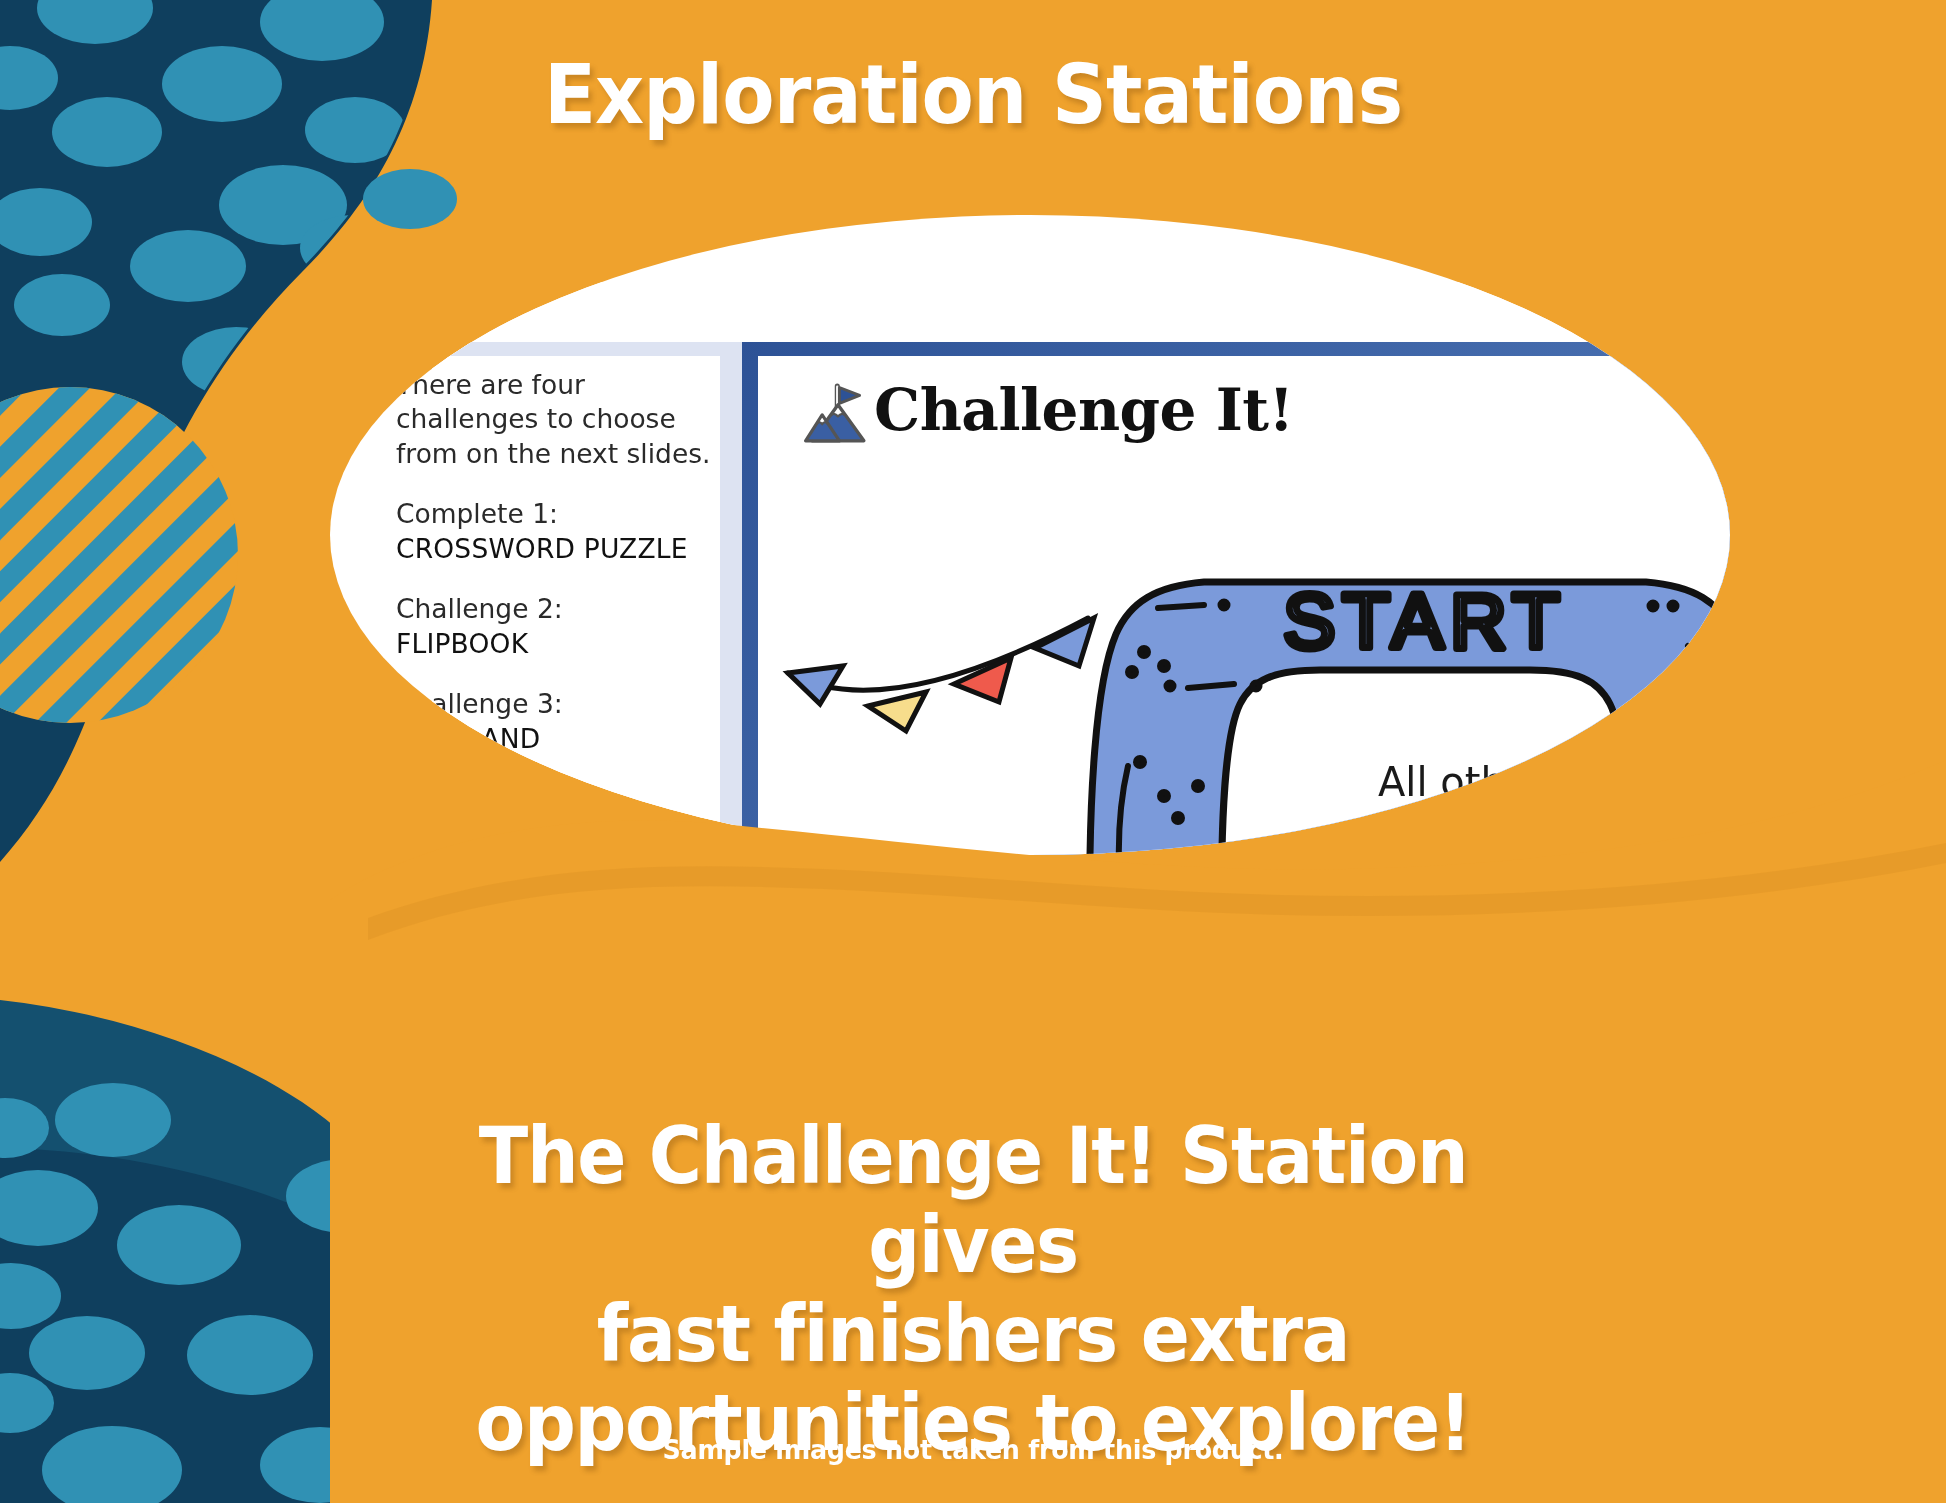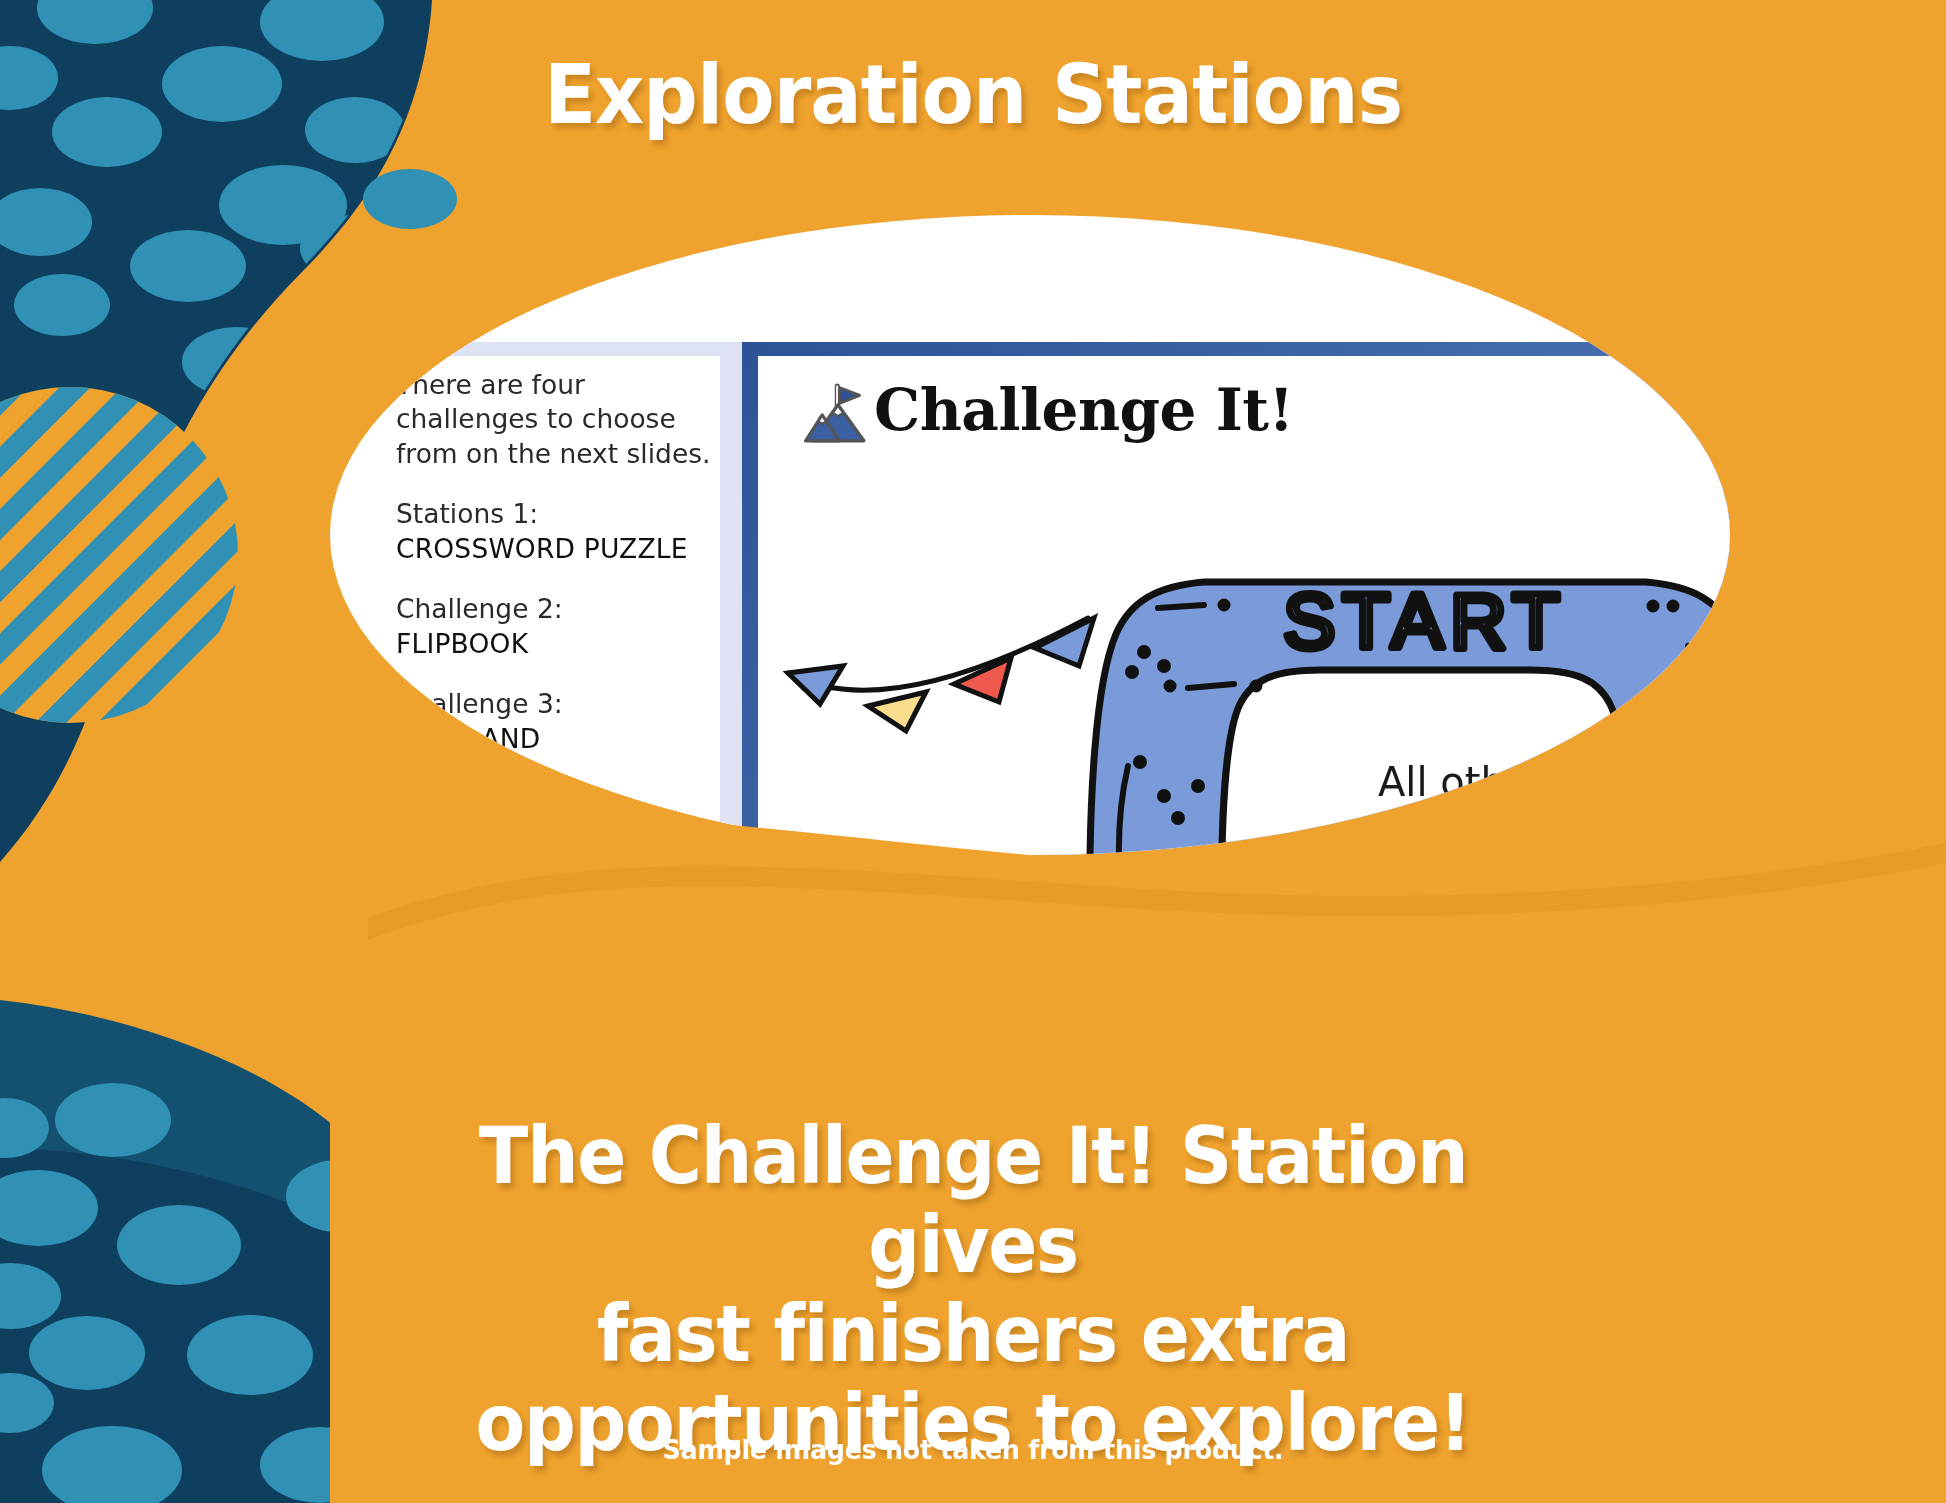--- a/index.html
+++ b/index.html
@@ -231,21 +231,21 @@
 
   <div id="shot-clip">
     <div id="shot">
 
       <div class="pane-left">
         <div class="pane-left-inner">
           <p style="white-space:pre-line">There are four
 challenges to choose
 from on the next slides.</p>
           <p>
-            <span>Stations 1:</span><br>
+            <span>Complete 1:</span><br>
             <span class="bold">CROSSWORD PUZZLE</span>
           </p>
           <p>
             <span>Challenge 2:</span><br>
             <span class="bold">FLIPBOOK</span>
           </p>
           <p>
             <span>Challenge 3:</span><br>
             <span class="bold">MAZE AND</span>
           </p>

